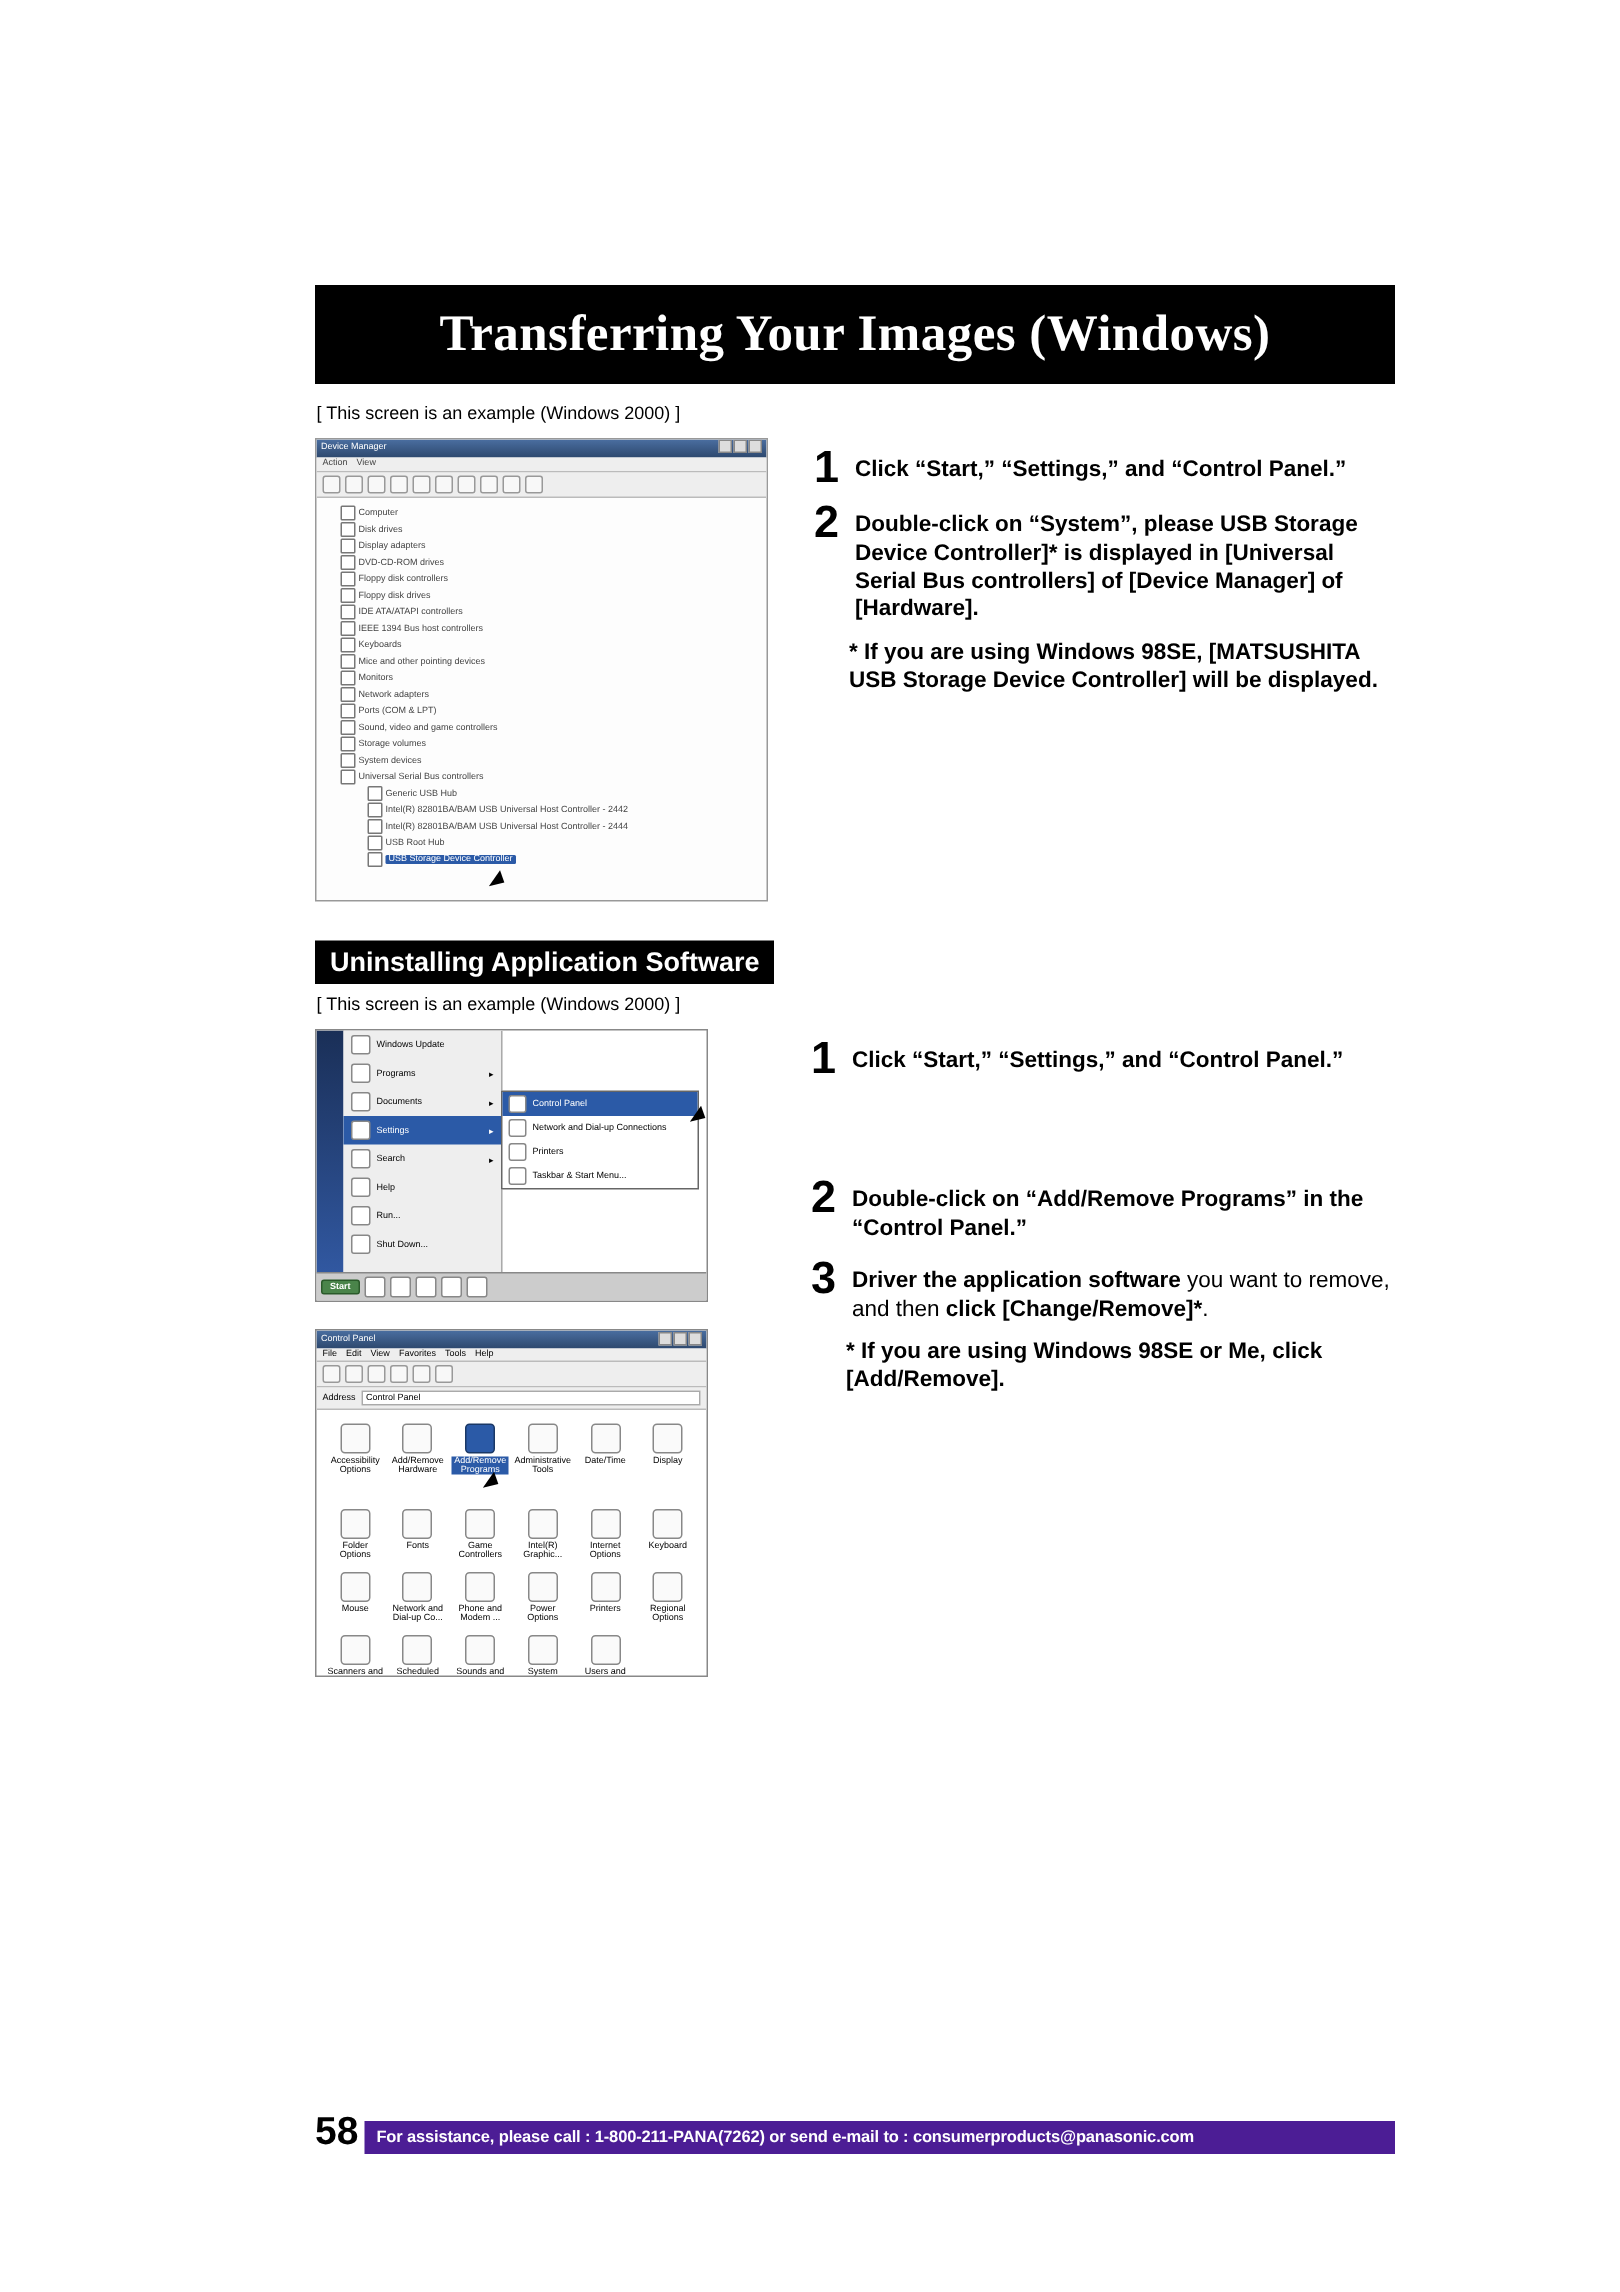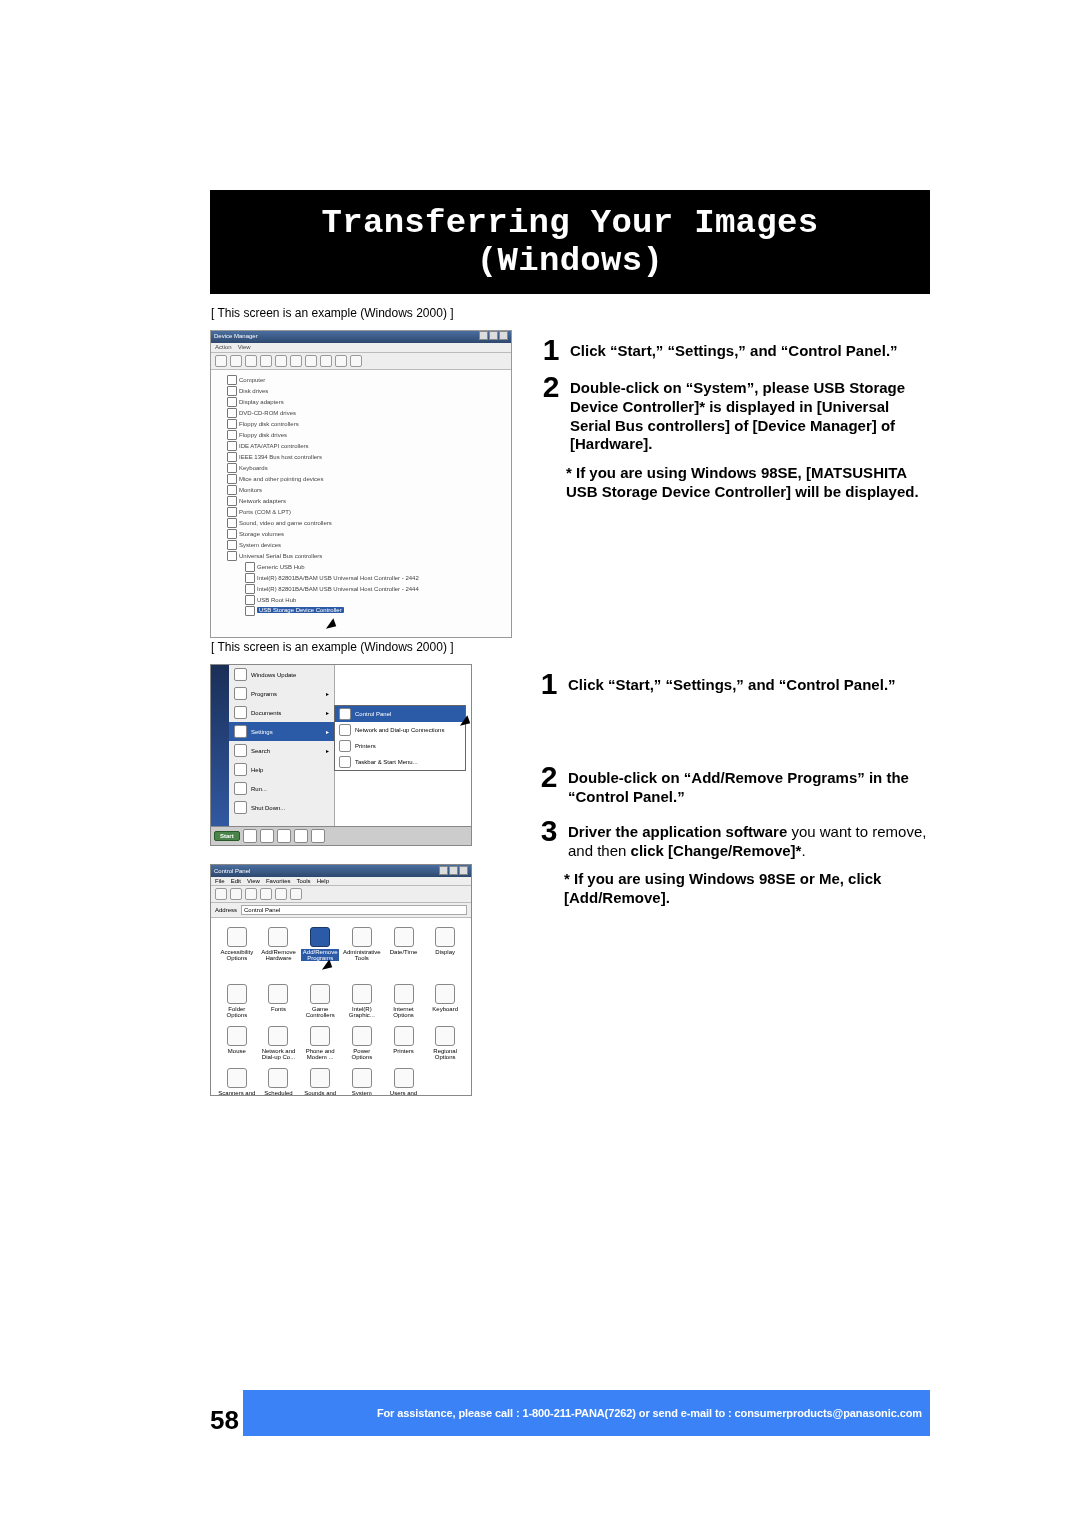--- a/index.html
+++ b/index.html
@@ -18,21 +18,21 @@
     padding: 190px 150px 60px 210px;
   }
   .title-bar {
     background: #000;
     color: #fff;
     font-size: 34px;
     font-weight: bold;
     text-align: center;
     padding: 14px 10px;
     margin: 0 0 12px 0;
-    font-family: Liberation Mono, monospace;
+    font-family: Liberation Serif, serif;
     letter-spacing: 0.3px;
   }
   .boxed-subtitle {
     border: 1.5px solid #000;
     padding: 6px 10px 6px 14px;
     font-weight: bold;
     font-size: 17px;
     line-height: 1.25;
     margin-bottom: 8px;
   }
@@ -170,26 +170,26 @@
     display:flex;
     align-items:flex-end;
     gap:4px;
   }
   .footer .pg {
     font-size: 26px;
     font-weight: bold;
   }
   .footer .strip {
     flex:1;
-    background:#3b82f6;
+    background:#4c1d95;
     color:#fff;
     font-size:11px;
     font-weight:bold;
-    padding:17px 8px;
-    text-align:right;
+    padding:5px 8px;
+    text-align:left;
     letter-spacing:-0.1px;
   }
 </style>
 </head>
 <body>
 
 <div class="page">
 
   <div class="title-bar">Transferring Your Images (Windows)</div>
 
@@ -253,20 +253,21 @@
         <div class="txt"><b>Click “Start,” “Settings,” and “Control Panel.”</b></div>
       </div>
       <div class="step">
         <div class="num">2</div>
         <div class="txt"><b>Double-click on “System”, please USB Storage Device Controller]* is displayed in [Universal Serial Bus controllers] of [Device Manager] of [Hardware].</b></div>
       </div>
       <div class="note">* If you are using Windows 98SE, [MATSUSHITA USB Storage Device Controller] will be displayed.</div>
     </div>
   </div>
 
+  <div class="section-tag">Uninstalling Application Software</div>
   <div class="caption">[ This screen is an example (Windows 2000) ]</div>
 
   <div class="two-col">
     <div class="left-col">
 
       <div class="startmenu">
         <div class="sidebanner"></div>
         <div class="items" id="smitems">
             <div class="row">
               <span class="ic"></span>

